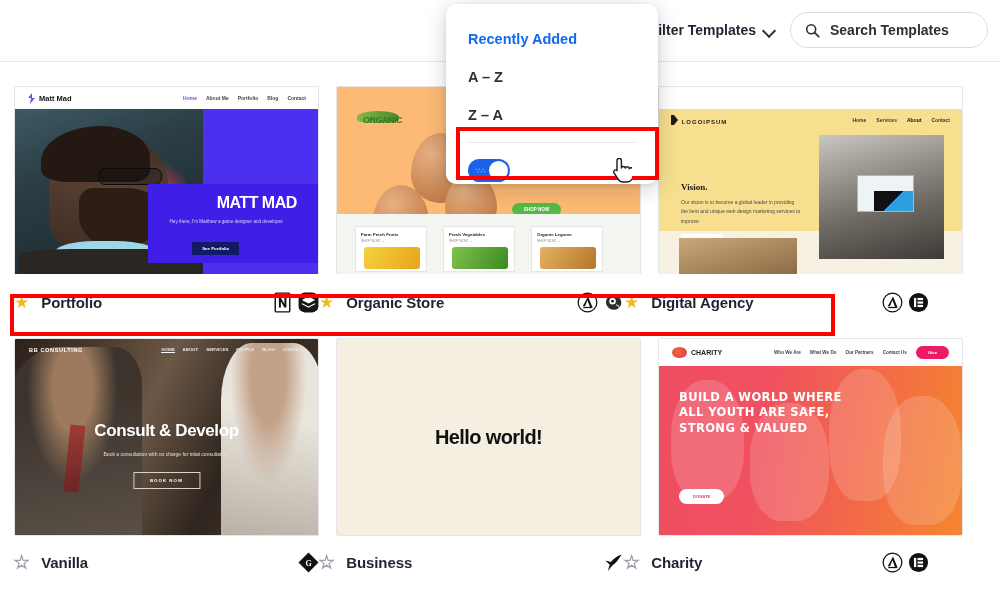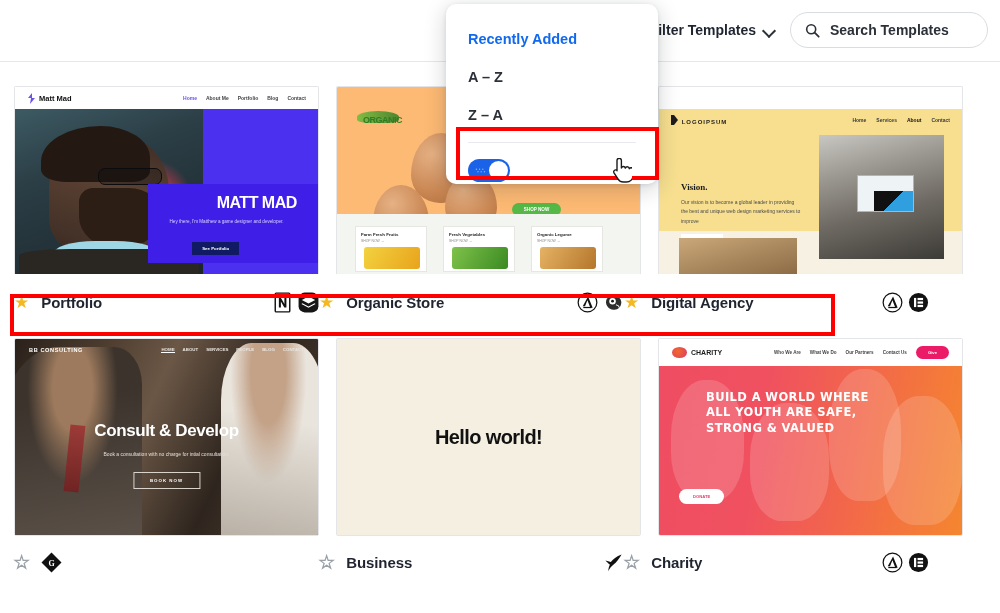--- a/index.html
+++ b/index.html
@@ -219,21 +219,21 @@
     display:flex; align-items:center; justify-content:space-between; padding:0 13px;}
   .ch-brand{ font-size:7px; font-weight:800; color:#1d1d1d; display:flex; align-items:center; gap:4px;}
   .ch-bi{ width:15px;height:11px;border-radius:50%;
     background:radial-gradient(circle at 40% 40%,#f2682a,#d93b6b);}
   .ch-links{ display:flex; gap:9px; align-items:center; font-size:4.6px; color:#444; font-weight:600;}
   .ch-pill{ padding:4px 12px; border-radius:10px; background:#ec1b67; color:#fff; font-size:4.2px; font-weight:800;}
   .ch-hero{ position:absolute; left:0; top:27px; right:0; bottom:0;
     background: linear-gradient(100deg,#ef4d62 0%,#f0515f 34%,#f2664b 62%,#f5862f 100%); overflow:hidden;}
   .ch-kid{ position:absolute; border-radius:46% 46% 40% 40%; background:rgba(255,255,255,.16);}
   .ch-h{ position:absolute; left:20px; top:26%; width:56%; font-size:11.5px; line-height:1.34;
-    font-weight:700; color:#fff; letter-spacing:.4px; font-family:"DejaVu Sans", sans-serif;margin-left:27px;}
+    font-weight:700; color:#fff; letter-spacing:.4px; font-family:"DejaVu Sans", sans-serif;}
   .ch-b{ position:absolute; left:20px; bottom:16%; padding:5px 14px; border-radius:11px;
     background:#fff; color:#e0436a; font-size:4.2px; font-weight:800;}
 </style>
 </head>
 <body>
 
 <div class="app">
 
   <div class="topbar">
 
@@ -470,20 +470,21 @@
             <div class="ch-b">DONATE</div>
           </div>
         </div>
       </div>
     </div>
 
     <div class="labels" style="margin-top:4px;">
 
       <div class="lab">
         <span class="star off">★</span>
+        <span class="nm">Vanilla</span>
         <span class="badges">
           <svg class="bd" viewBox="0 0 22 22">
             <rect x="3.6" y="3.6" width="14.8" height="14.8" transform="rotate(45 11 11)" fill="#111"></rect>
             <text x="11" y="14.2" text-anchor="middle" font-size="8.4" font-weight="700" fill="#fff" font-family="Liberation Serif, serif">G</text>
           </svg>
         </span>
       </div>
 
       <div class="lab">
         <span class="star off">★</span>

